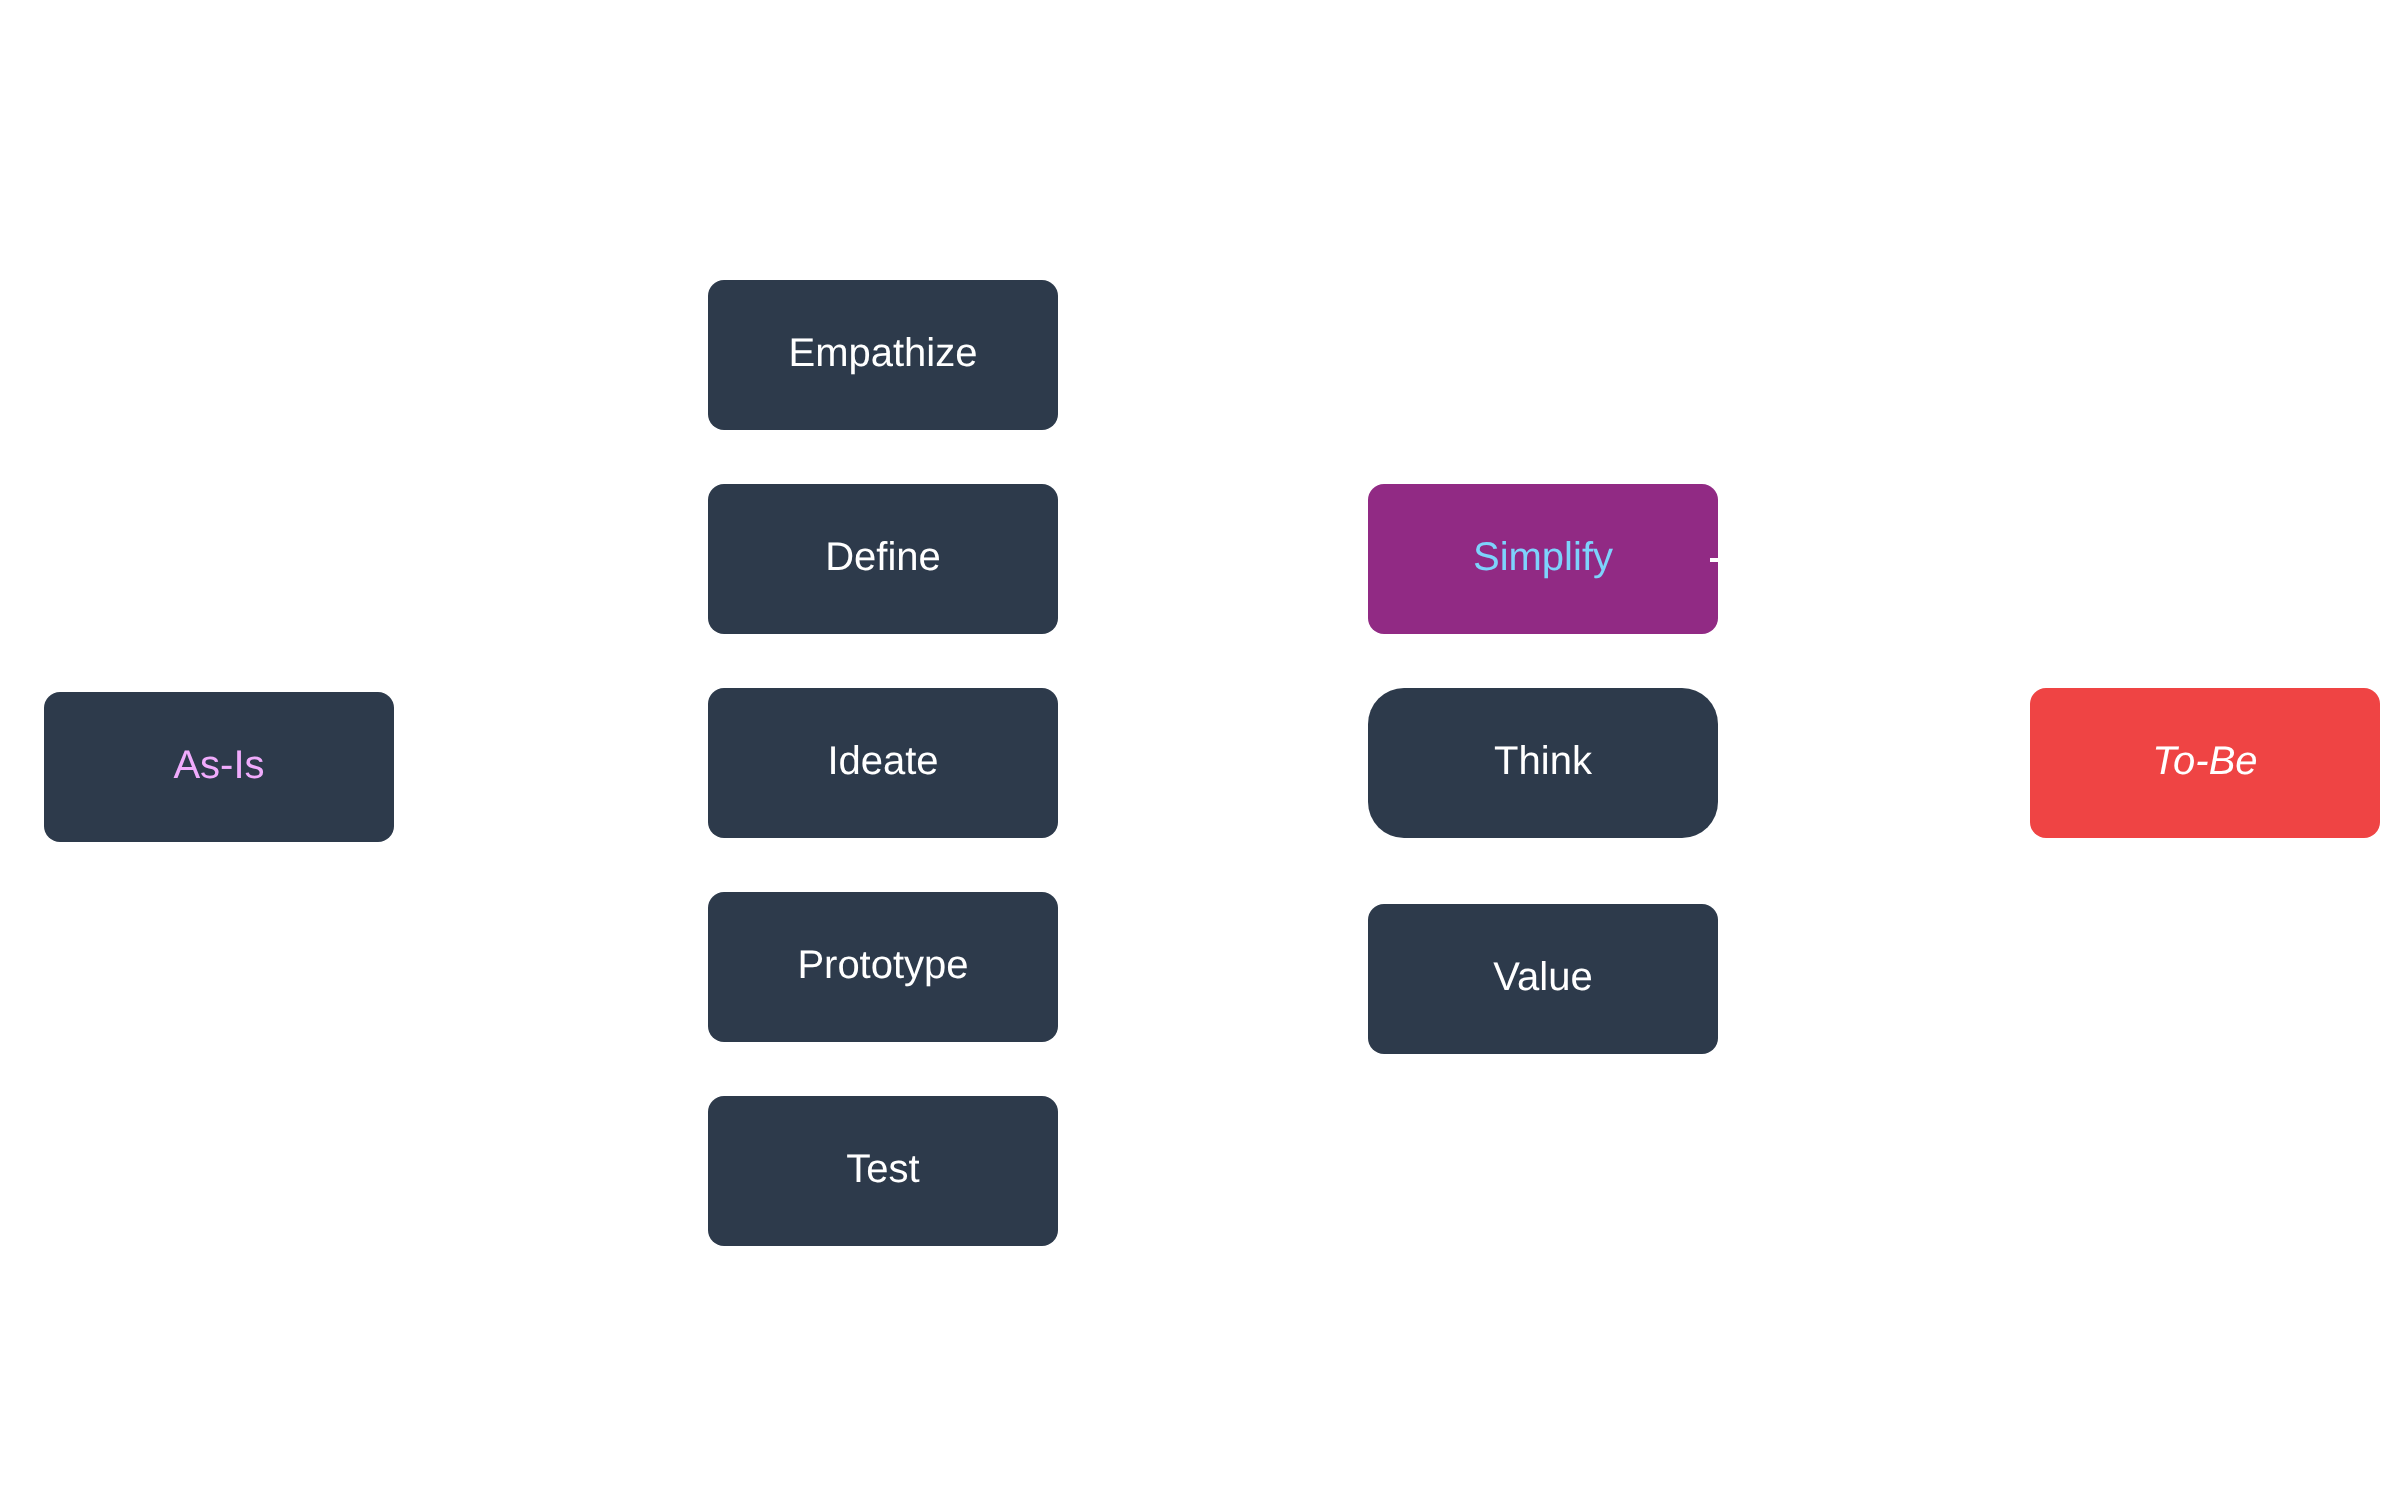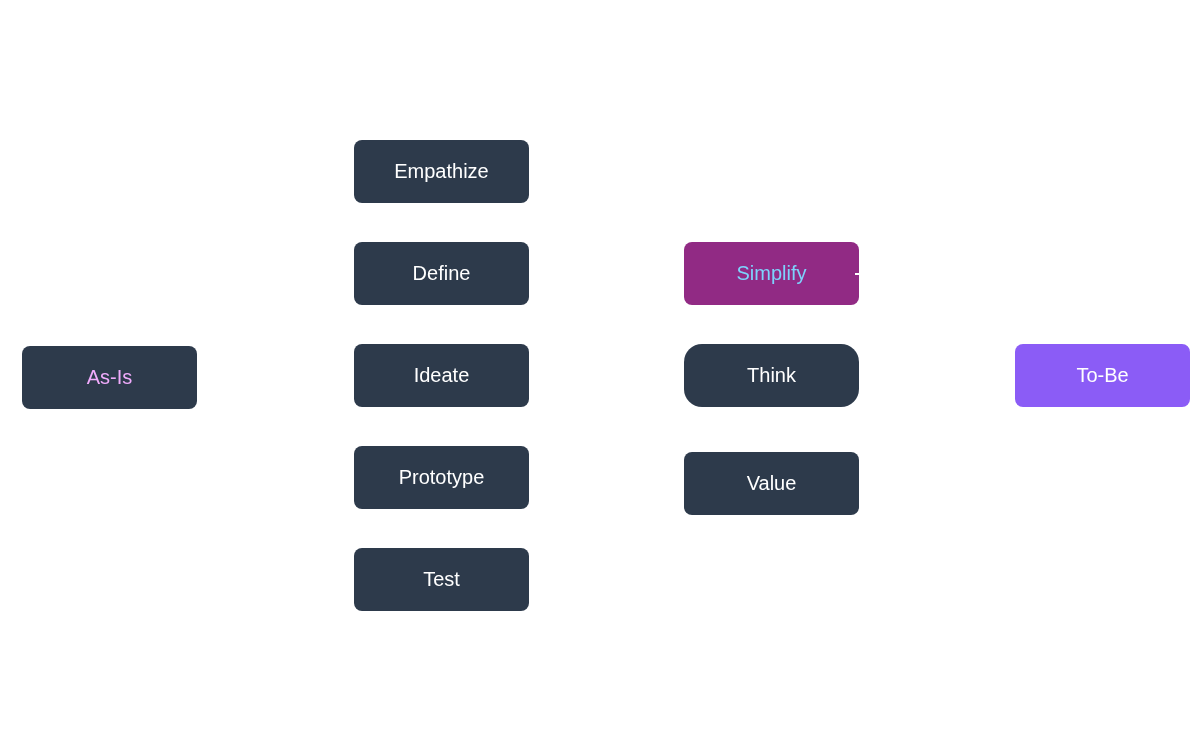--- a/index.html
+++ b/index.html
@@ -6,21 +6,21 @@
     body {
       width: 1200px; height: 750px;
       background: #ffffff;
       position: relative;
       overflow: hidden;
       font-family: "Liberation Sans", sans-serif;
     }
     .node {
       position: absolute;
       width: 175px;
-      height: 63px;
+      height: 75px;
       border-radius: 8px;
       background: #2d3a4b;
       color: #ffffff;
       display: flex;
       align-items: center;
       justify-content: center;
       font-size: 20px;
       box-sizing: border-box;
       cursor: pointer;
     }
@@ -73,16 +73,16 @@
     <span>Simplify</span>
     <span class="handle"></span>
   </div>
   <div id="n-think" class="node" style="background: rgb(45, 58, 75); color: rgb(255, 255, 255);">
     <span>Think</span>
   </div>
   <div id="n-value" class="node" style="background: rgb(45, 58, 75); color: rgb(255, 255, 255);">
     <span>Value</span>
   </div>
 
-  <div id="n-tobe" class="node" style="background: #8b5cf6; color: rgb(255, 255, 255);">
+  <div id="n-tobe" class="node" style="background: #ef4444; color: rgb(255, 255, 255); font-style: italic;">
     <span>To-Be</span>
   </div>
 </div>
 
 </body></html>

